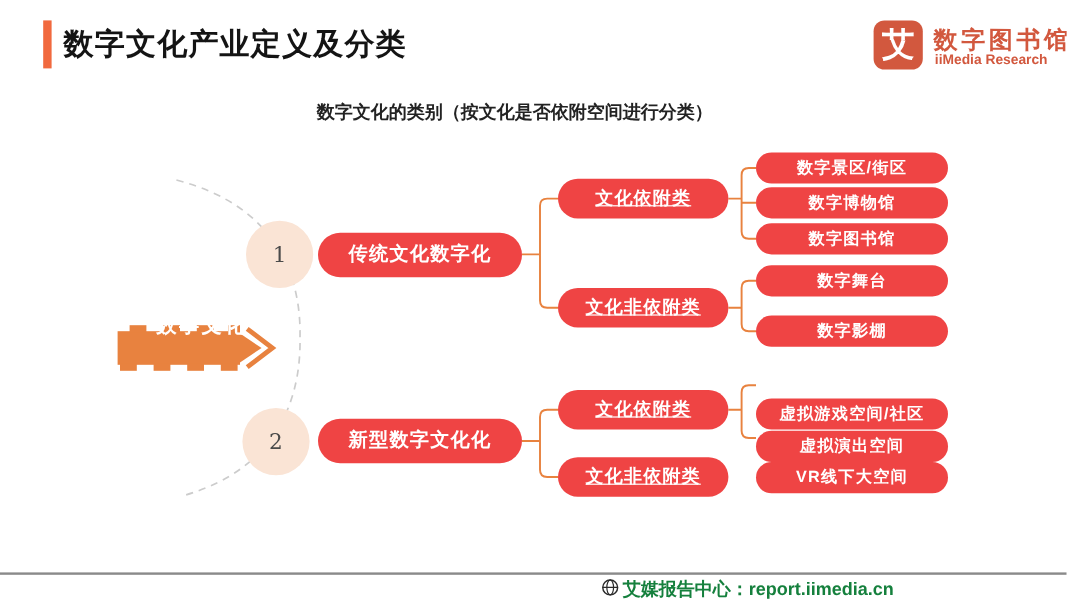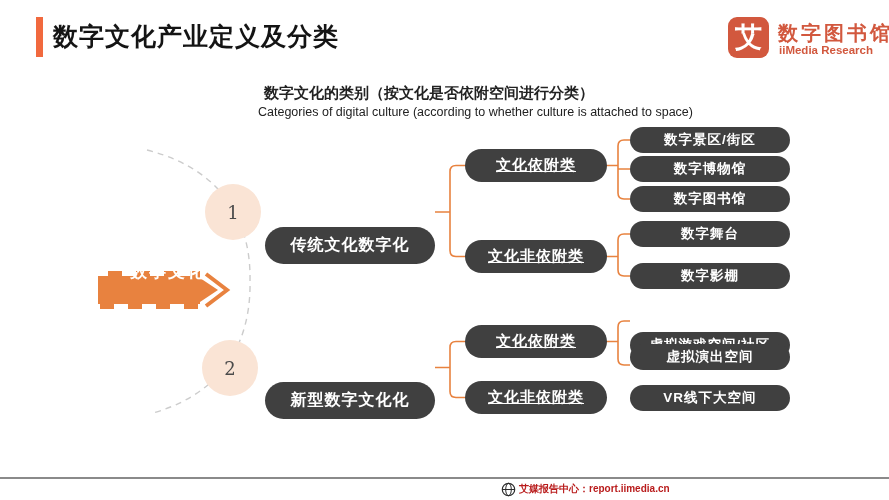--- a/index.html
+++ b/index.html
@@ -35,45 +35,45 @@
   }
   .subtitle-en {
     position:absolute; left:0; top:105px; width:889px; padding-left:62px; box-sizing:border-box;
     text-align:center; font-size:12.5px; color:#222222; white-space:nowrap;
   }
 
   
   .lines-svg { position:absolute; left:0; top:0; width:889px; height:500px; }
 
   .pill {
-    position:absolute; background:#404040; color:#ffffff; font-weight:bold;
+    position:absolute; background:#ef4444; color:#ffffff; font-weight:bold;
     border-radius:999px; display:flex; align-items:center; justify-content:center;
     white-space:nowrap; letter-spacing:1px;
   }
-  .pill.l1 { left:265px; width:170px; height:37px; font-size:16px;margin-top:33px; }
+  .pill.l1 { left:265px; width:170px; height:37px; font-size:16px; }
   .pill.l2 { left:465px; width:142px; height:33px; font-size:15px;text-decoration:underline; }
   .pill.leaf { left:630px; width:160px; height:26px; font-size:13.5px; }
 
   .num-circle {
     position:absolute; width:56px; height:56px; border-radius:50%;
     background:#FAE4D5; display:flex; align-items:center; justify-content:center;
     font-family:"DejaVu Serif","Liberation Serif",serif; font-size:18px; color:#4a4a4a;
   }
 
   .root-banner-svg { position:absolute; left:96px; top:269px; }
   .root-label {
     position:absolute; left:100px; top:259px; width:106px; height:26px; line-height:26px;
     text-align:right; color:#ffffff; font-size:17px; font-weight:bold; letter-spacing:2px;
   }
 
   
   .footer-line { position:absolute; left:0; top:477px; width:889px; height:2px; background:#8a8a8a; }
   .footer-report {
-    position:absolute; left:519px; top:482px; font-size:10px; font-weight:bold;
-    color:#b91c1c; white-space:nowrap;
+    position:absolute; left:519px; top:482px; font-size:15px; font-weight:bold;
+    color:#15803d; white-space:nowrap;
   }
   .footer-copy {
     position:absolute; left:737px; top:483px; font-size:12px; color:#2b2b2b; white-space:nowrap;
   }
   .globe-icon { position:absolute; left:501px; top:482px; }
 </style>
 </head>
 <body>
 
 <div class="page">
@@ -81,21 +81,20 @@
   <div class="title-bar"></div>
   <div class="page-title">数字文化产业定义及分类</div>
 
   <div class="logo-box">
     <span class="logo-glyph">艾</span>
   </div>
   <div class="logo-cn">数字图书馆</div>
   <div class="logo-en">iiMedia Research</div>
 
   <div class="subtitle-cn">数字文化的类别（按文化是否依附空间进行分类）</div>
-  <div class="subtitle-en">Categories of digital culture (according to whether culture is attached to space)</div>
 
   <svg class="lines-svg" viewBox="0 0 889 500" xmlns="http://www.w3.org/2000/svg">
 
     <path d="M147,150 C232,172 251,232 250,281 C251,330 233,390 153,413" fill="none" stroke="#CCCCCC" stroke-width="1.4" stroke-dasharray="6 5"></path>
 
     <path d="M435,212 H450 M465,165.5 H456 Q450,165.5 450,171.5 V250.5 Q450,256.5 456,256.5 H465" fill="none" stroke="#E8823F" stroke-width="1.6"></path>
 
     <path d="M607,165.5 H618 M630,140 H624 Q618,140 618,146 V193 Q618,199 624,199 H630 M618,169 H630" fill="none" stroke="#E8823F" stroke-width="1.6"></path>
 
     <path d="M607,256.5 H618 M630,234 H624 Q618,234 618,240 V270 Q618,276 624,276 H630" fill="none" stroke="#E8823F" stroke-width="1.6"></path>
@@ -136,21 +135,21 @@
   <div class="pill l2" style="top:240px;">文化非依附类</div>
   <div class="pill l2" style="top:325px;">文化依附类</div>
   <div class="pill l2" style="top:381px;">文化非依附类</div>
 
   <div class="pill leaf" style="top:127px;">数字景区/街区</div>
   <div class="pill leaf" style="top:156px;">数字博物馆</div>
   <div class="pill leaf" style="top:186px;">数字图书馆</div>
   <div class="pill leaf" style="top:263px;">数字影棚</div>
   <div class="pill leaf" style="top:221px;">数字舞台</div>
   <div class="pill leaf" style="top:308px;margin-top:24px;">虚拟游戏空间/社区</div>
-  <div class="pill leaf" style="top:344px;">虚拟演出空间</div>
+  <div class="pill leaf" style="top:359px;">虚拟演出空间</div>
   <div class="pill leaf" style="top:385px;">VR线下大空间</div>
 
   <div class="footer-line"></div>
   <svg class="globe-icon" width="15" height="15" viewBox="0 0 15 15" xmlns="http://www.w3.org/2000/svg">
     <circle cx="7.5" cy="7.5" r="6.2" fill="none" stroke="#2b2b2b" stroke-width="1.2"></circle>
     <ellipse cx="7.5" cy="7.5" rx="2.8" ry="6.2" fill="none" stroke="#2b2b2b" stroke-width="1"></ellipse>
     <line x1="1.3" y1="7.5" x2="13.7" y2="7.5" stroke="#2b2b2b" stroke-width="1"></line>
   </svg>
   <div class="footer-report">艾媒报告中心：report.iimedia.cn</div>
 

